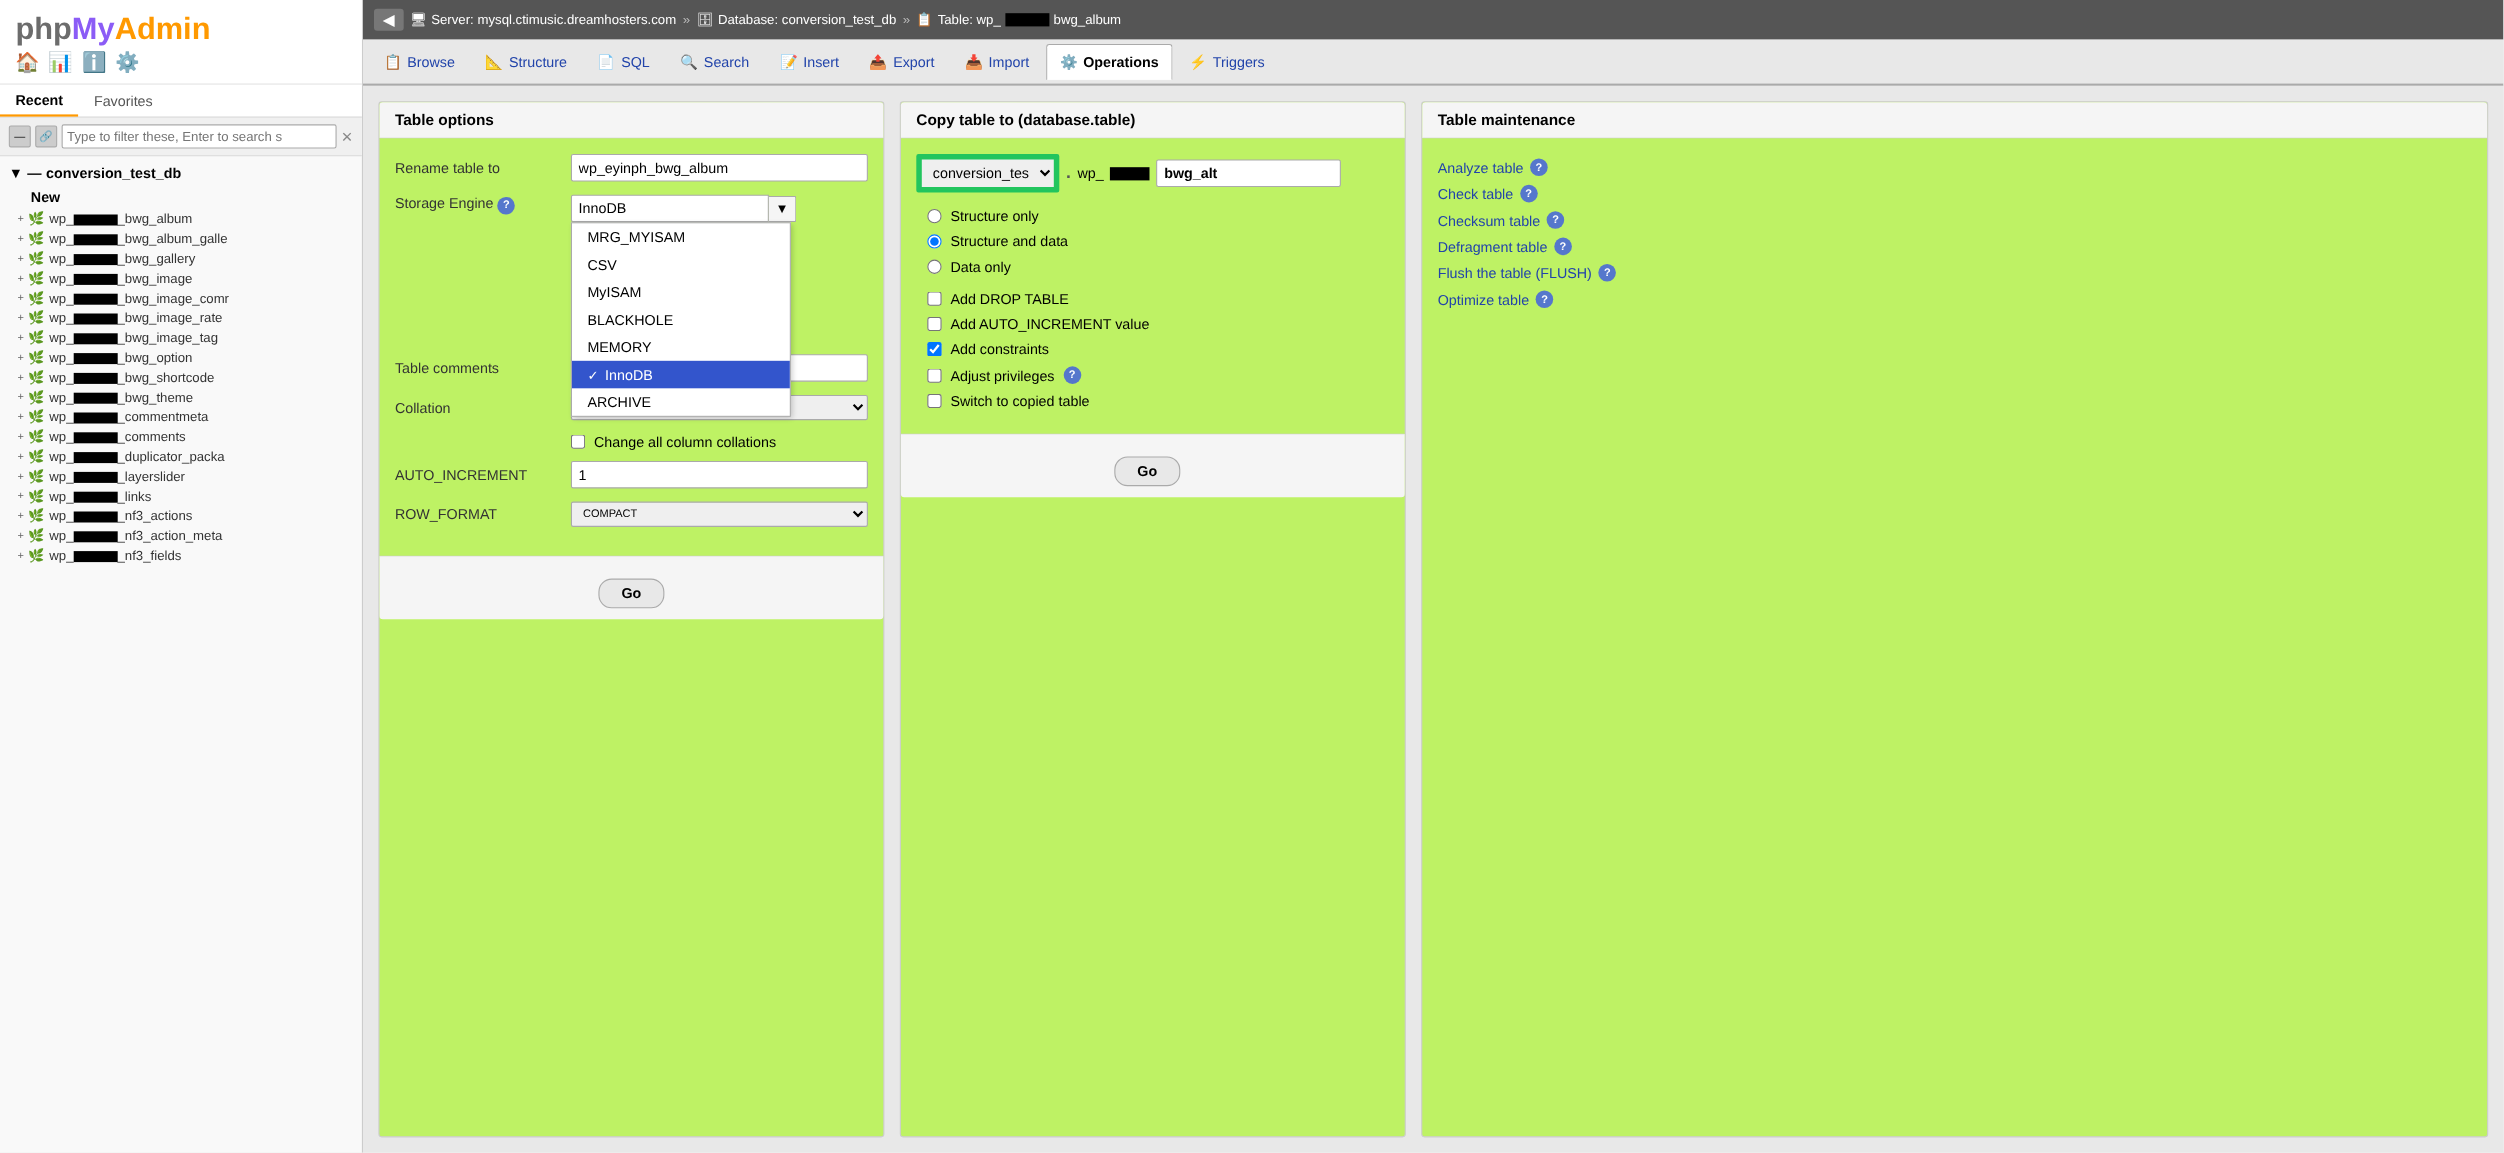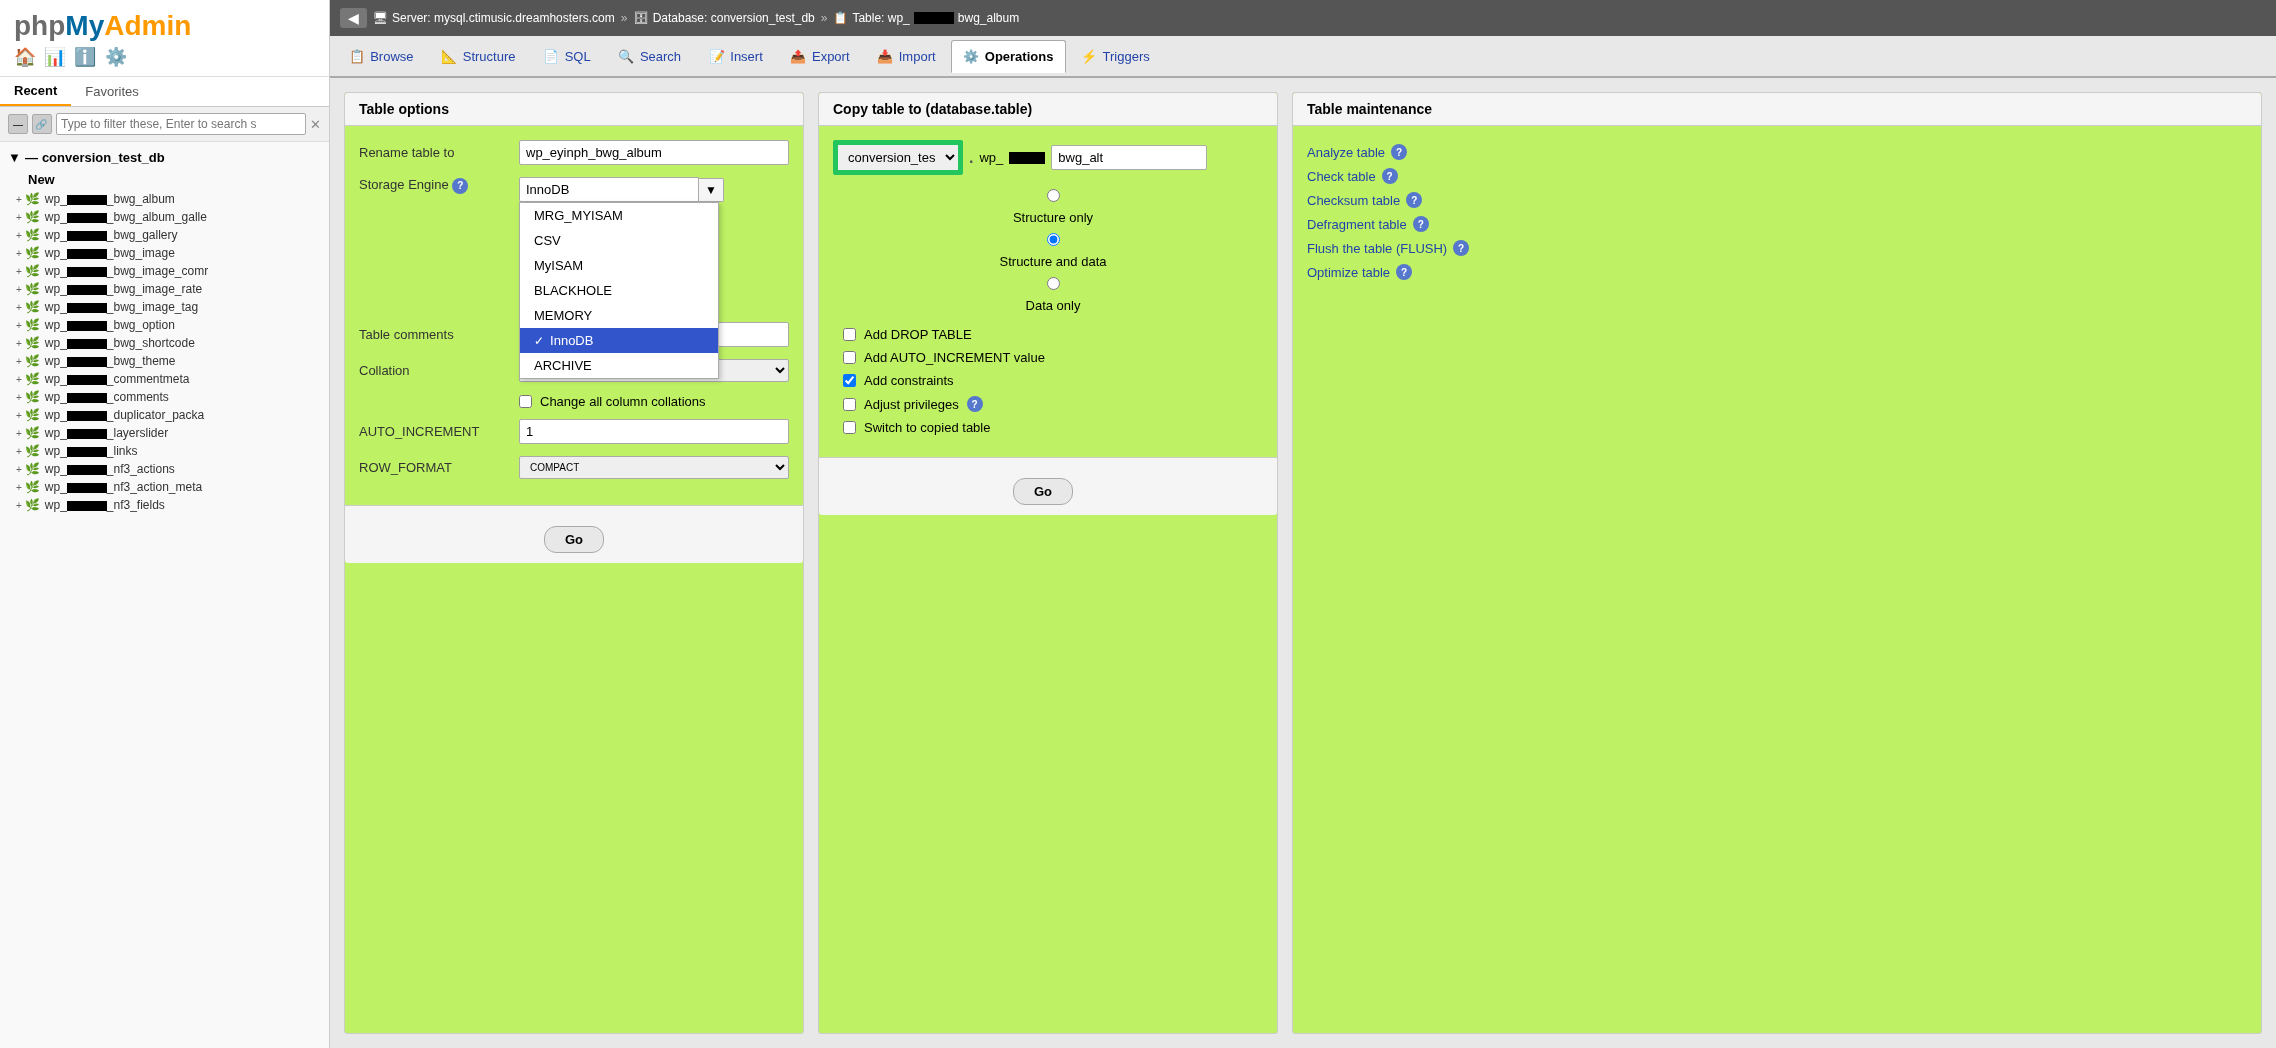--- a/index.html
+++ b/index.html
@@ -20,21 +20,21 @@
     #logo-area {
       background: #fff;
       padding: 10px 14px 8px;
       border-bottom: 1px solid #ddd;
     }
     #logo-area .logo-text {
       font-size: 28px;
       font-weight: bold;
     }
     #logo-area .logo-php { color: #6c6c6c; }
-    #logo-area .logo-my { color: #0369a1; }
+    #logo-area .logo-my { color: #8b5cf6; }
     #logo-area .logo-admin { color: #f90; }
     .logo-icons { margin-top: 4px; display: flex; gap: 8px; }
     .logo-icons span { font-size: 18px; }
 
     #tab-bar {
       display: flex;
       border-bottom: 1px solid #ccc;
       background: #fff;
     }
     .tab-btn {
@@ -330,29 +330,28 @@
       border: 5px solid #22c55e;
       border-radius: 2px;
       font-size: 13px;
     }
     .copy-db-dot { font-size: 16px; font-weight: bold; color: #555; }
     .copy-db-input {
       padding: 4px 6px;
       border: 1px solid #aaa;
       border-radius: 2px;
       font-size: 13px;
-      width: 156px;
+      width: 168px;
+      font-weight: bold;
     }
     .radio-row {
       display: flex;
-      align-items: center;
       gap: 8px;
       margin-bottom: 8px;
       padding-left: 10px;
-      flex-direction: column;
     }
     .checkbox-section {
       margin-top: 14px;
       padding-left: 10px;
     }
     .check-row {
       display: flex;
       align-items: center;
       gap: 8px;
       margin-bottom: 8px;

